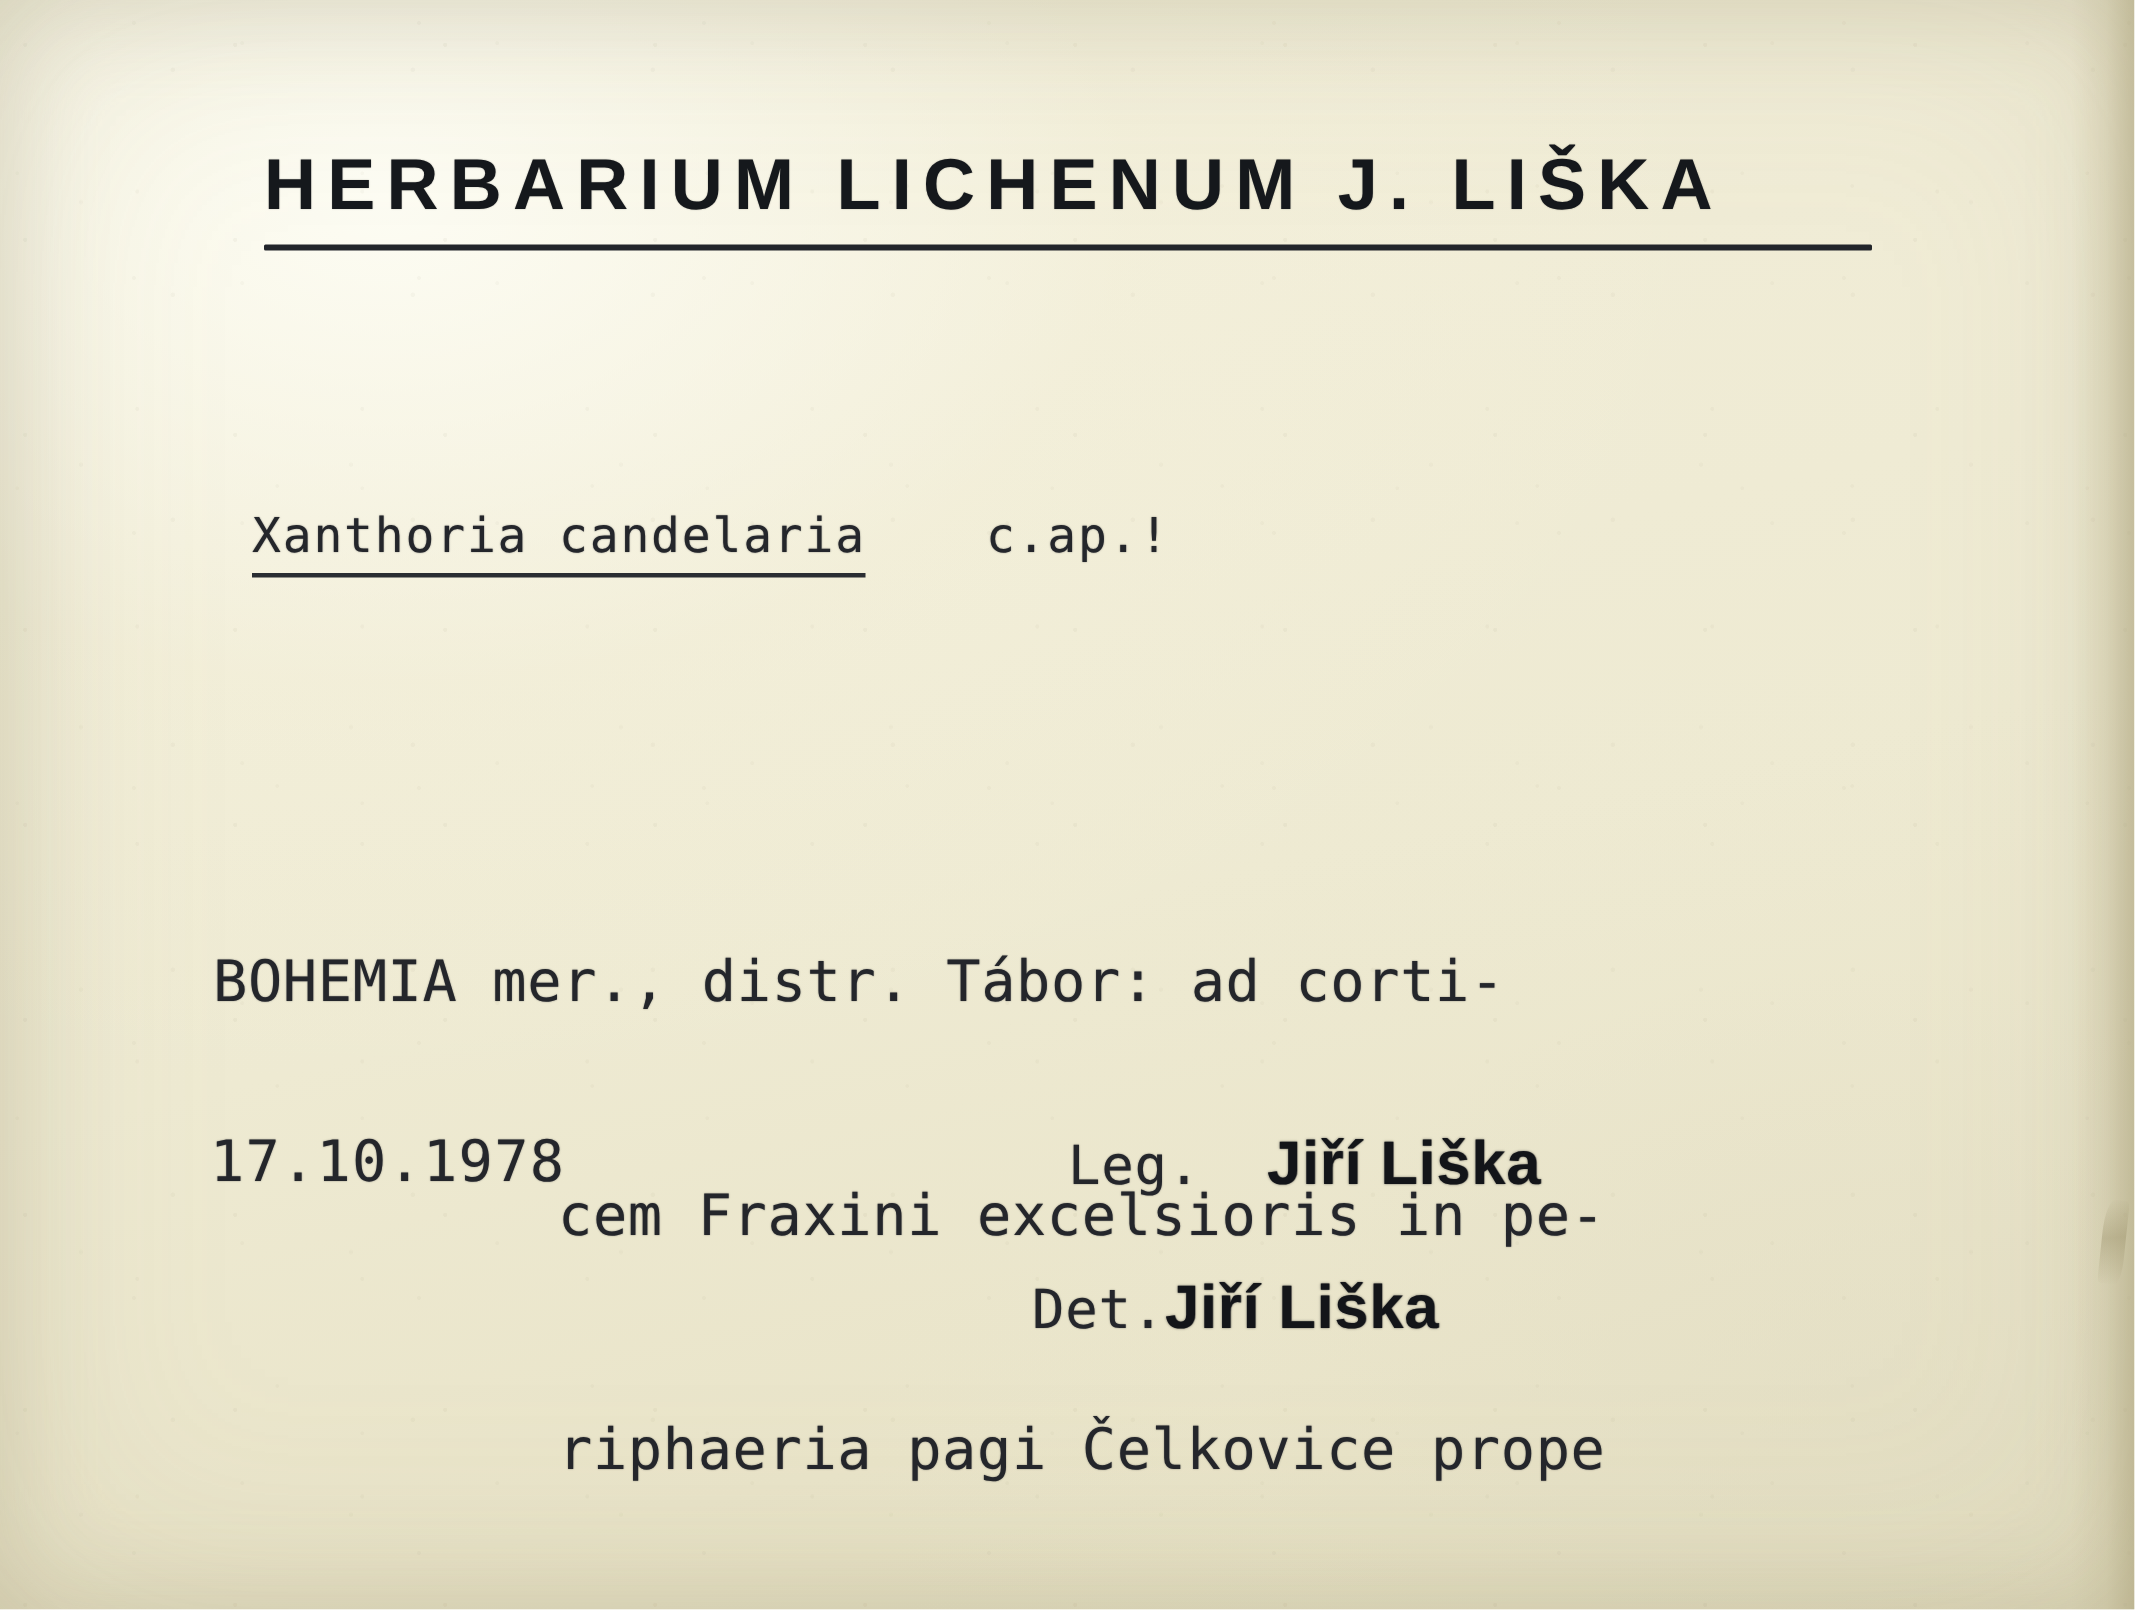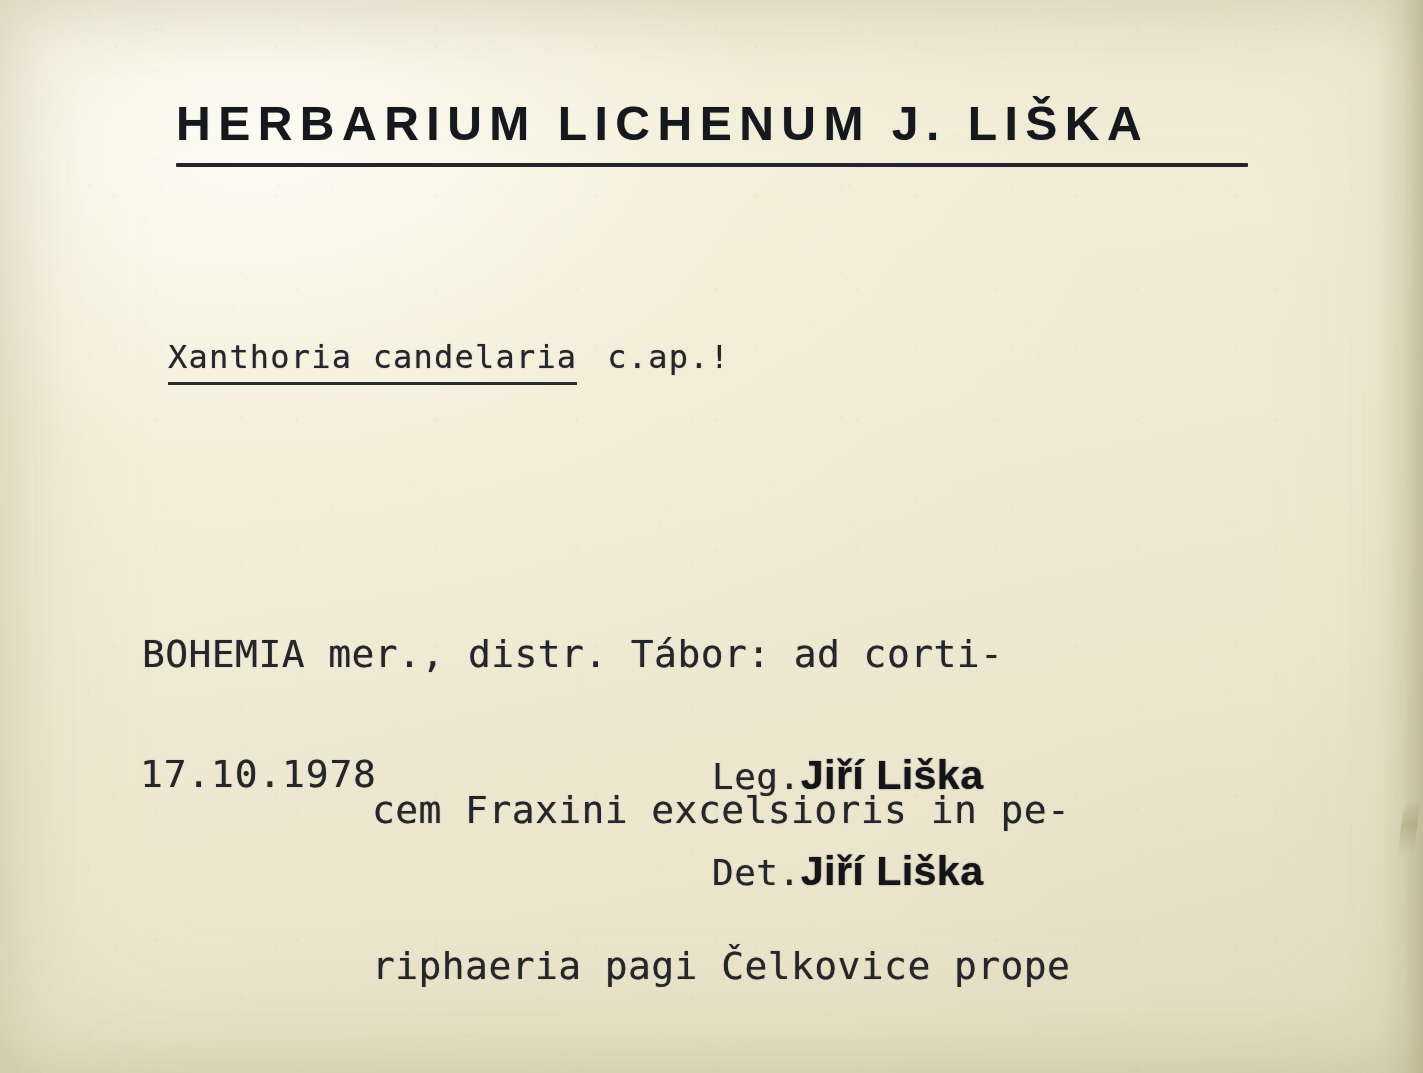--- a/index.html
+++ b/index.html
@@ -107,21 +107,21 @@
     white-space: nowrap;
     display: flex;
     align-items: baseline;
   }
   .taxon-name {
     position: relative;
     padding-bottom: 6px;
     border-bottom: 3px solid #2a2d32;
   }
   .taxon-rest { margin-left: 16px; }
-  .taxon-conf { margin-left: 30px; }
+  .taxon-conf { margin-left: 80px; }
 
   .locality {
     position: absolute;
     left: 142px;
     top: 524px;
     width: 1230px;
     font-size: 38px;
     line-height: 52px;
     letter-spacing: 0.4px;
     white-space: pre;
@@ -138,24 +138,25 @@
   }
 
   .leg-row {
     position: absolute;
     left: 712px;
     top: 752px;
     font-size: 36px;
     white-space: nowrap;
     display: flex;
     align-items: baseline;
+    gap: 44px;
   }
   .det-row {
     position: absolute;
-    left: 712px;
+    left: 688px;
     top: 848px;
     font-size: 36px;
     white-space: nowrap;
     display: flex;
     align-items: baseline;
   }
   .stamp-label { letter-spacing: 0.5px; }
   .stamp-name {
     font-family: "Liberation Sans", sans-serif;
     font-weight: 700;

